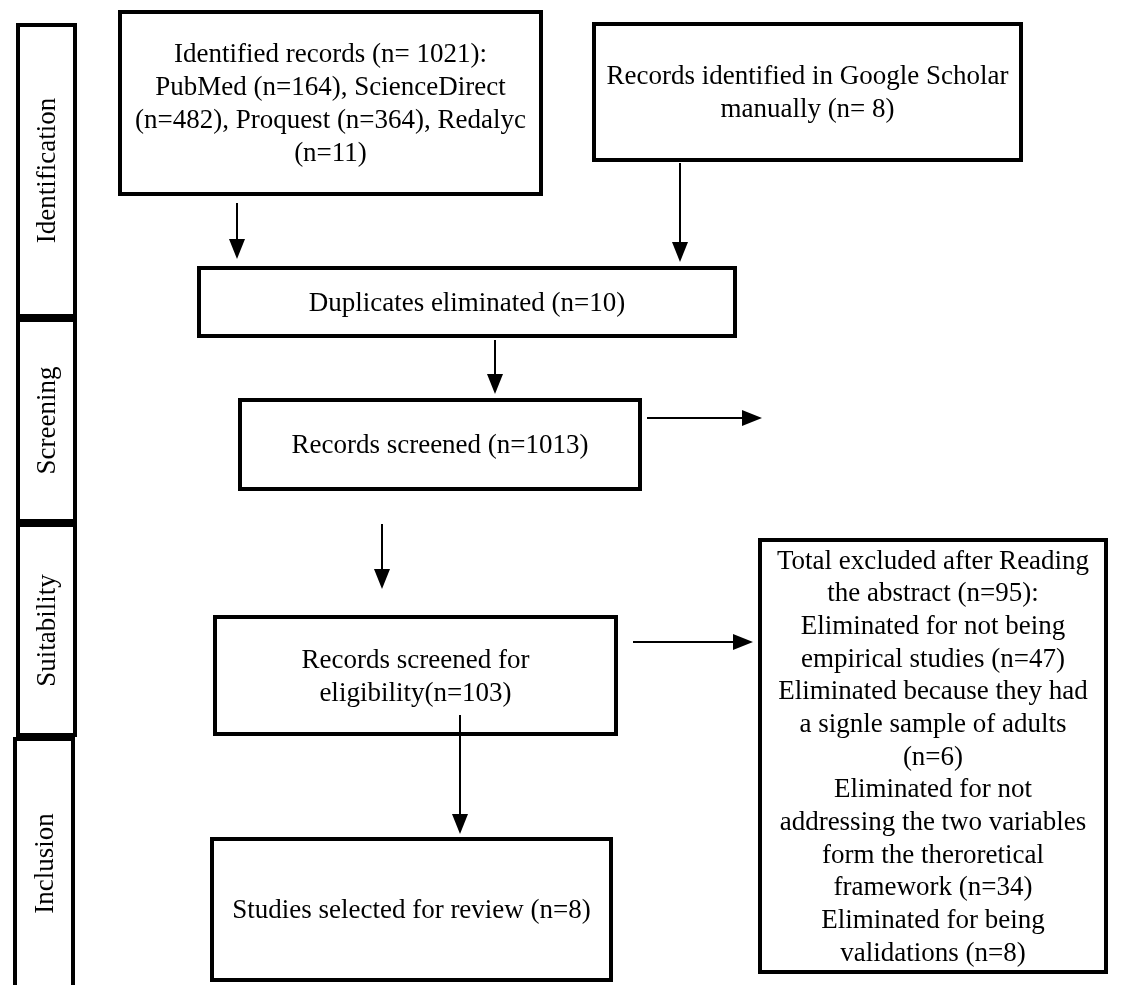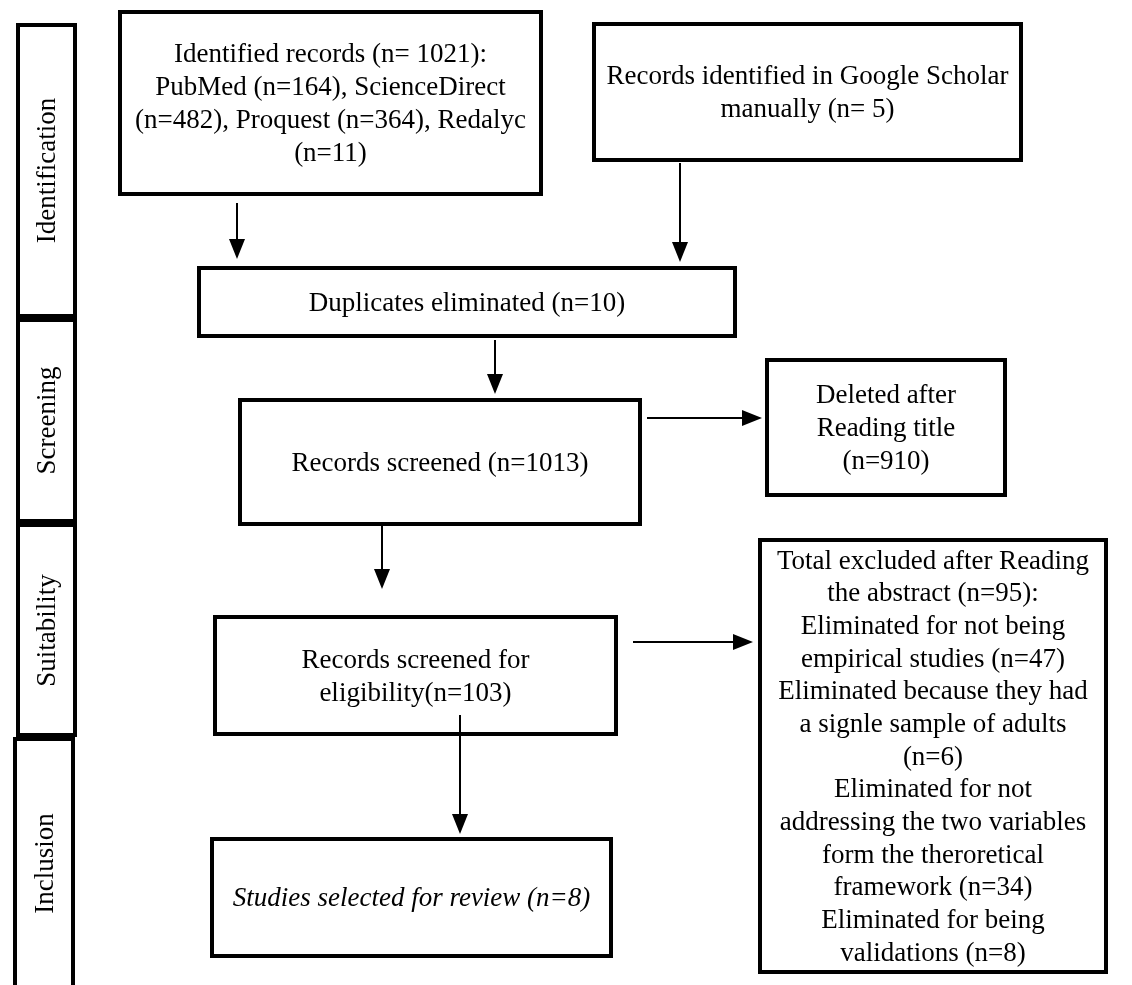--- a/index.html
+++ b/index.html
@@ -70,48 +70,45 @@
   <div class="phase-box" style="left:13px; top:737px; width:62px; height:252px;">
     <span>Inclusion</span>
   </div>
 
   <div class="flow-box" style="left:118px; top:10px; width:425px; height:186px;">Identified records (n= 1021):
 PubMed (n=164), ScienceDirect
 (n=482), Proquest (n=364), Redalyc
 (n=11)</div>
 
   <div class="flow-box" style="left:592px; top:22px; width:431px; height:140px;">Records identified in Google Scholar
-manually (n= 5)</div>
+manually (n= 8)</div>
 
   <div class="flow-box" style="left:197px; top:266px; width:540px; height:72px;text-align:right;">Duplicates eliminated (n=10)</div>
 
-  <div class="flow-box" style="left:238px; top:398px; width:404px; height:128px;">Records screened (n=1013)</div>
+  <div class="flow-box" style="left:238px; top:398px; width:404px; height:93px;">Records screened (n=1013)</div>
 
-  <div class="flow-box" style="left:765px; top:358px; width:242px; height:139px;">Deleted after
-Reading title
-(n=910)</div>
 
   <div class="flow-box" style="left:213px; top:592px; width:405px; height:121px;margin-top:23px;">Records screened for
 eligibility(n=103)</div>
 
   <div class="flow-box" style="left:758px; top:538px; width:350px; height:436px; line-height:1.21;">Total excluded after Reading
 the abstract (n=95):
 Eliminated for not being
 empirical studies (n=47)
 Eliminated because they had
 a signle sample of adults
 (n=6)
 Eliminated for not
 addressing the two variables
 form the theroretical
 framework (n=34)
 Eliminated for being
 validations (n=8)</div>
 
-  <div class="flow-box" style="left:210px; top:837px; width:403px; height:121px;font-style:italic;">Studies selected for review (n=8)</div>
+  <div class="flow-box" style="left:210px; top:837px; width:403px; height:145px;">Studies selected for review (n=8)</div>
 
   <svg id="arrows" xmlns="http://www.w3.org/2000/svg">
     <defs>
       <marker id="ah" markerWidth="10" markerHeight="8" refX="8.5" refY="4" orient="auto" markerUnits="strokeWidth">
         <polygon points="0,0 10,4 0,8" fill="#000000"></polygon>
       </marker>
     </defs>
     <line x1="237" y1="203" x2="237" y2="256" stroke="#000000" stroke-width="2" marker-end="url(#ah)"></line>
     <line x1="680" y1="163" x2="680" y2="259" stroke="#000000" stroke-width="2" marker-end="url(#ah)"></line>
     <line x1="495" y1="340" x2="495" y2="391" stroke="#000000" stroke-width="2" marker-end="url(#ah)"></line>

